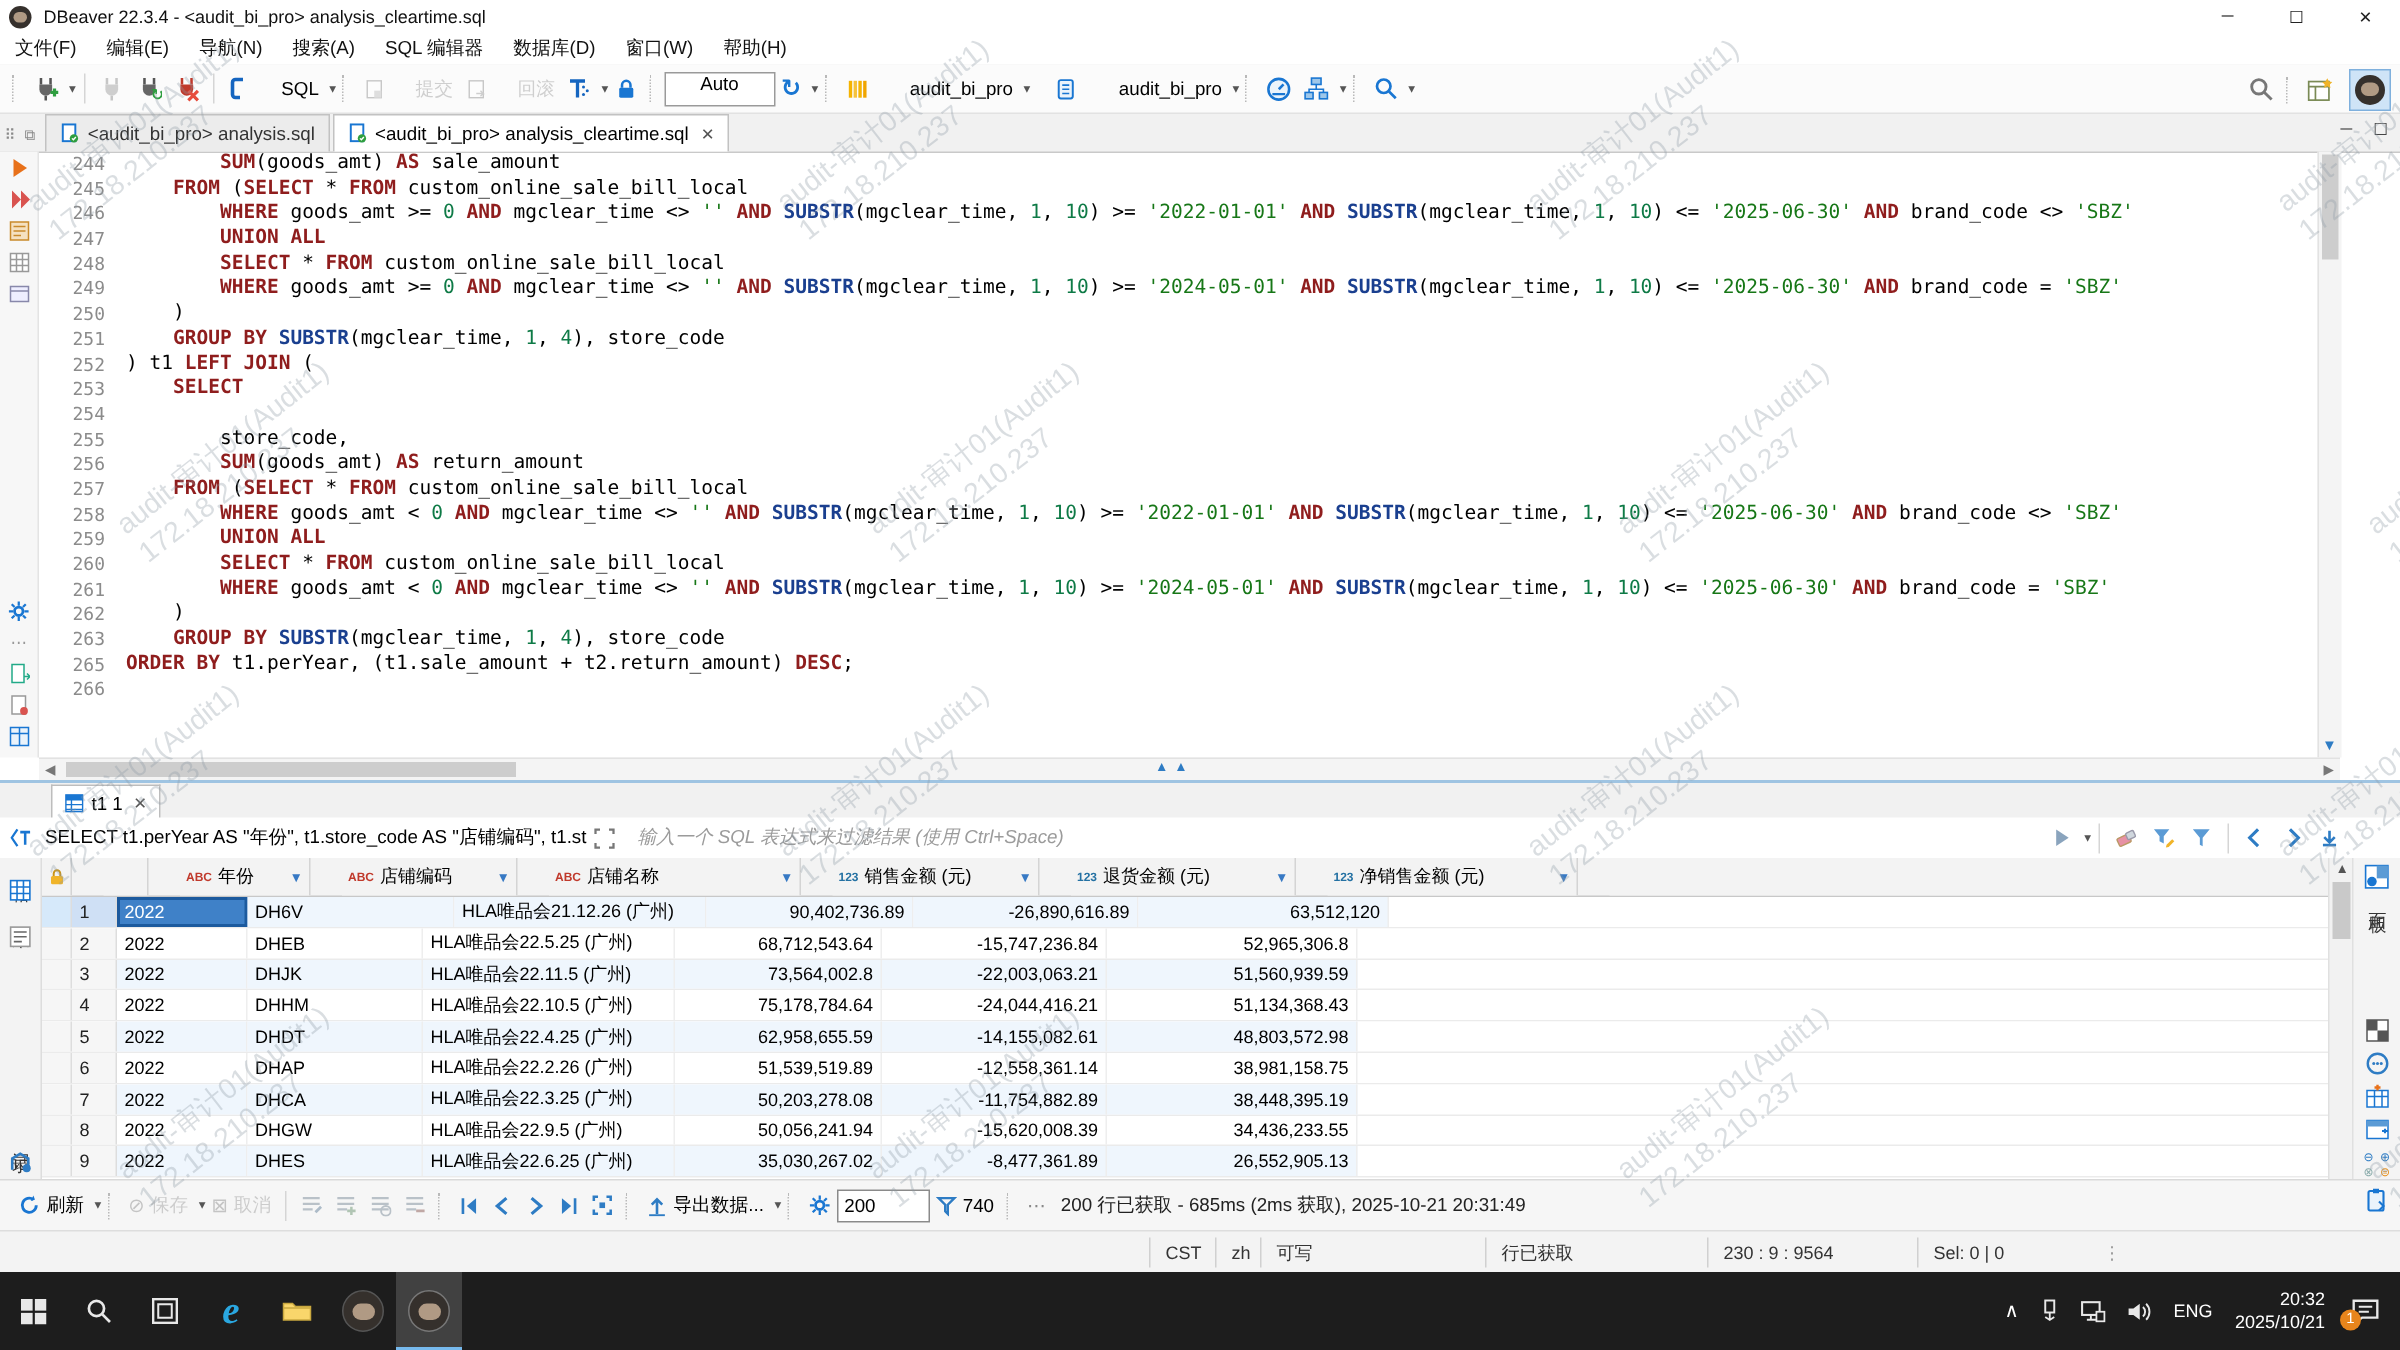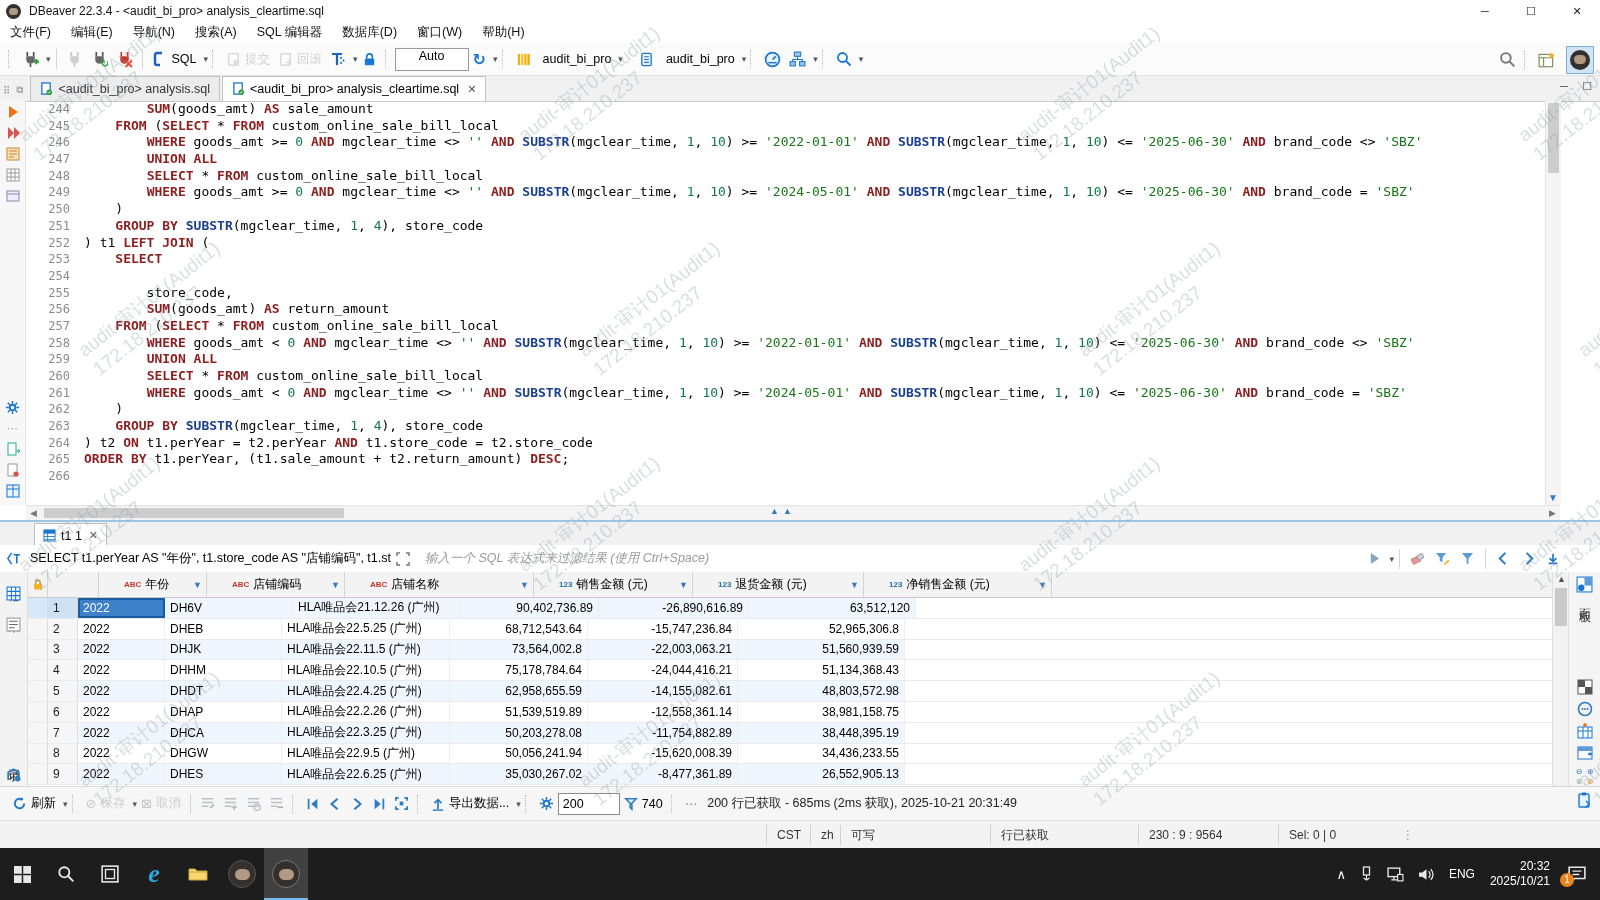--- a/index.html
+++ b/index.html
@@ -15,21 +15,21 @@
   
   #titlebar{left:0;top:0;width:1600px;height:22px;background:#fff;display:flex;align-items:center;}
   #title-text{margin-left:8px;font-size:12px;color:#111;}
   .winctl{width:46px;height:22px;display:flex;align-items:center;justify-content:center;color:#222;font-size:11px;}
   
   #menubar{left:0;top:22px;width:1600px;height:21px;background:#fff;display:flex;align-items:center;border-bottom:1px solid #ececec;}
   .menu-item{padding:0 10px;font-size:12.5px;color:#111;}
   
   #toolbar{left:0;top:43px;width:1600px;height:33px;background:#fbfbfb;border-bottom:1px solid #e2e2e2;display:flex;align-items:center;padding-left:4px;box-sizing:border-box;}
   .tbtn{display:flex;align-items:center;padding:2px 3px;margin:0 1px;}
-  .tlabel{margin-left:4px;font-size:12.5px;}
+  .tlabel{margin-left:20px;font-size:12.5px;}
   .combo{width:72px;height:21px;border:1px solid #9a9a9a;background:#fff;display:flex;align-items:flex-start;justify-content:center;font-size:12.5px;}
   #toolbar-right{position:absolute;right:6px;top:43px;height:33px;display:flex;align-items:center;}
   .avatar-box{width:26px;height:26px;background:#cfe4f7;border:1px solid #7fb0dd;display:flex;align-items:center;justify-content:center;}
   
   #edit-tabrow{left:0;top:76px;width:1600px;height:25px;background:#f1f1f1;border-bottom:1px solid #c9c9c9;display:flex;align-items:flex-end;}
   .corner-ic{color:#8a8a8a;font-size:10px;margin:0 3px 5px 3px;}
   .etab{height:24px;display:flex;align-items:center;padding:0 9px;border:1px solid #c2c2c2;border-bottom:none;background:#ececec;margin-right:2px;font-size:12.5px;color:#333;}
   .etab.active{background:#fff;color:#000;}
   .etab .x{margin-left:8px;color:#555;font-size:11px;}
   #edit-minmax{position:absolute;right:8px;top:80px;display:flex;gap:14px;color:#444;font-size:11px;}
@@ -384,21 +384,20 @@
       <div class="code-line"><span class="ln">254</span></div>
       <div class="code-line"><span class="ln">255</span><span><span class="tk-pl">        store_code,</span></span></div>
       <div class="code-line"><span class="ln">256</span><span><span class="tk-pl">        </span><span class="tk-kw">SUM</span><span class="tk-pl">(goods_amt) </span><span class="tk-kw">AS</span><span class="tk-pl"> return_amount</span></span></div>
       <div class="code-line"><span class="ln">257</span><span><span class="tk-pl">    </span><span class="tk-kw">FROM</span><span class="tk-pl"> (</span><span class="tk-kw">SELECT</span><span class="tk-pl"> * </span><span class="tk-kw">FROM</span><span class="tk-pl"> custom_online_sale_bill_local</span></span></div>
       <div class="code-line"><span class="ln">258</span><span><span class="tk-pl">        </span><span class="tk-kw">WHERE</span><span class="tk-pl"> goods_amt &lt; </span><span class="tk-num">0</span><span class="tk-pl"> </span><span class="tk-kw">AND</span><span class="tk-pl"> mgclear_time &lt;&gt; </span><span class="tk-str">''</span><span class="tk-pl"> </span><span class="tk-kw">AND</span><span class="tk-pl"> </span><span class="tk-fn">SUBSTR</span><span class="tk-pl">(mgclear_time, </span><span class="tk-num">1</span><span class="tk-pl">, </span><span class="tk-num">10</span><span class="tk-pl">) &gt;= </span><span class="tk-str">'2022-01-01'</span><span class="tk-pl"> </span><span class="tk-kw">AND</span><span class="tk-pl"> </span><span class="tk-fn">SUBSTR</span><span class="tk-pl">(mgclear_time, </span><span class="tk-num">1</span><span class="tk-pl">, </span><span class="tk-num">10</span><span class="tk-pl">) &lt;= </span><span class="tk-str">'2025-06-30'</span><span class="tk-pl"> </span><span class="tk-kw">AND</span><span class="tk-pl"> brand_code &lt;&gt; </span><span class="tk-str">'SBZ'</span></span></div>
       <div class="code-line"><span class="ln">259</span><span><span class="tk-pl">        </span><span class="tk-kw">UNION ALL</span></span></div>
       <div class="code-line"><span class="ln">260</span><span><span class="tk-pl">        </span><span class="tk-kw">SELECT</span><span class="tk-pl"> * </span><span class="tk-kw">FROM</span><span class="tk-pl"> custom_online_sale_bill_local</span></span></div>
       <div class="code-line"><span class="ln">261</span><span><span class="tk-pl">        </span><span class="tk-kw">WHERE</span><span class="tk-pl"> goods_amt &lt; </span><span class="tk-num">0</span><span class="tk-pl"> </span><span class="tk-kw">AND</span><span class="tk-pl"> mgclear_time &lt;&gt; </span><span class="tk-str">''</span><span class="tk-pl"> </span><span class="tk-kw">AND</span><span class="tk-pl"> </span><span class="tk-fn">SUBSTR</span><span class="tk-pl">(mgclear_time, </span><span class="tk-num">1</span><span class="tk-pl">, </span><span class="tk-num">10</span><span class="tk-pl">) &gt;= </span><span class="tk-str">'2024-05-01'</span><span class="tk-pl"> </span><span class="tk-kw">AND</span><span class="tk-pl"> </span><span class="tk-fn">SUBSTR</span><span class="tk-pl">(mgclear_time, </span><span class="tk-num">1</span><span class="tk-pl">, </span><span class="tk-num">10</span><span class="tk-pl">) &lt;= </span><span class="tk-str">'2025-06-30'</span><span class="tk-pl"> </span><span class="tk-kw">AND</span><span class="tk-pl"> brand_code = </span><span class="tk-str">'SBZ'</span></span></div>
       <div class="code-line"><span class="ln">262</span><span><span class="tk-pl">    )</span></span></div>
       <div class="code-line"><span class="ln">263</span><span><span class="tk-pl">    </span><span class="tk-kw">GROUP BY</span><span class="tk-pl"> </span><span class="tk-fn">SUBSTR</span><span class="tk-pl">(mgclear_time, </span><span class="tk-num">1</span><span class="tk-pl">, </span><span class="tk-num">4</span><span class="tk-pl">), store_code</span></span></div>
-      <div class="code-line"><span class="ln">264</span><span><span class="tk-pl">) t2 </span><span class="tk-kw">ON</span><span class="tk-pl"> t1.perYear = t2.perYear </span><span class="tk-kw">AND</span><span class="tk-pl"> t1.store_code = t2.store_code</span></span></div>
       <div class="code-line"><span class="ln">265</span><span><span class="tk-kw">ORDER BY</span><span class="tk-pl"> t1.perYear, (t1.sale_amount + t2.return_amount) </span><span class="tk-kw">DESC</span><span class="tk-pl">;</span></span></div>
       <div class="code-line"><span class="ln">266</span><span><span class="tk-pl"></span></span></div>
     </div>
 
   <div class="abs" id="edit-vsb">
     <span class="thumb"></span>
     <span class="dn">▼</span>
   </div>
   <div class="abs" id="edit-hsb">
     <span class="hsb-ar" style="left:4px">◀</span>
@@ -540,21 +539,21 @@
           <span>净销售金额 (元)</span>
           <span class="fl">▼</span>
         </span>
         <span class="hc" style="flex: 1 1 0%; border-right: none;"></span>
       </div>
     <div id="grid-body">
         <div class="grow stripe selrow">
           <span class="cell rl"></span>
           <span class="cell rn">1</span>
           <span class="cell data selcell" style="width: 87px;">2022</span>
-          <span class="cell data" style="width: 128px;">DH6V</span>
+          <span class="cell data" style="width: 138px;">DH6V</span>
           <span class="cell data" style="width: 168px;">HLA唯品会21.12.26 (广州)</span>
           <span class="cell data num" style="width: 138px;">90,402,736.89</span>
           <span class="cell data num" style="width: 150px;">-26,890,616.89</span>
           <span class="cell data num" style="width: 167px;">63,512,120</span>
         </div>
         <div class="grow">
           <span class="cell rl"></span>
           <span class="cell rn">2</span>
           <span class="cell data" style="width: 87px;">2022</span>
           <span class="cell data" style="width: 117px;">DHEB</span>

